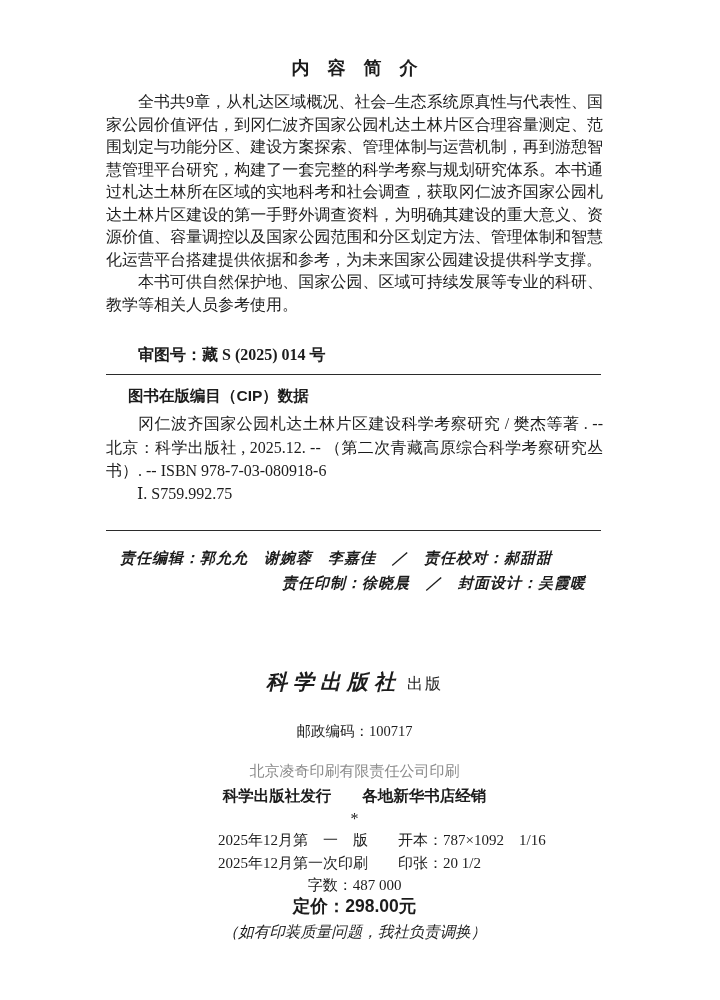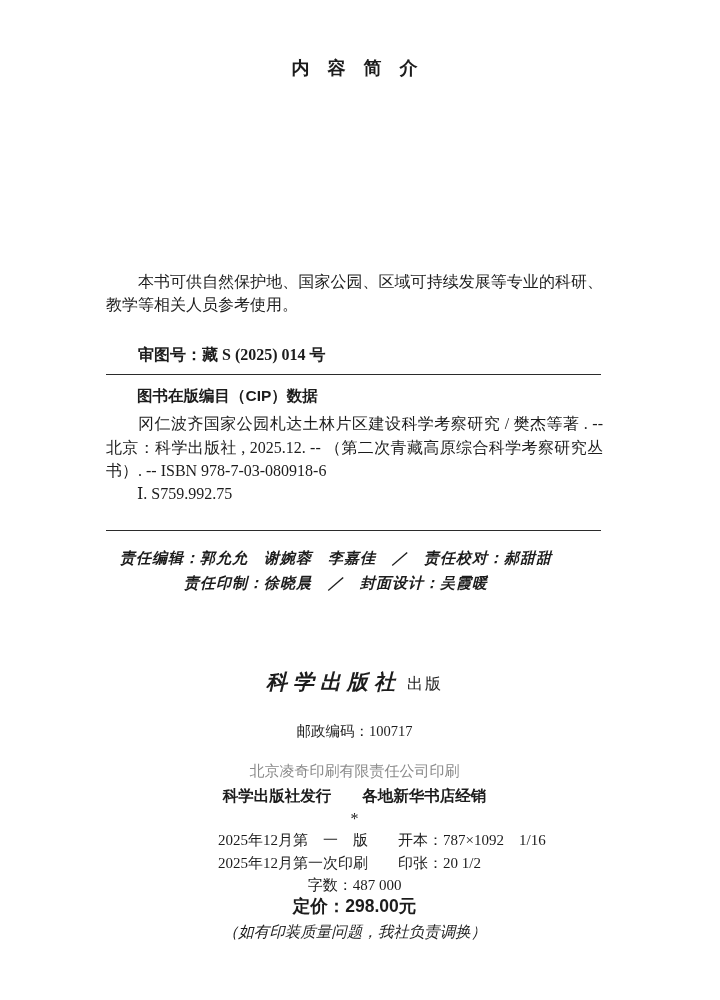--- a/index.html
+++ b/index.html
@@ -27,38 +27,38 @@
     top:345px;left:138px;
     font-size:16px;font-weight:bold;
   }
   .rule{
     left:106px;width:495px;height:0;
     border-top:1.6px solid #2b2b2b;
   }
   .rule1{top:374px;}
   .rule2{top:530px;}
   .cip-heading{
-    top:386px;left:137px;
+    top:386px;left:128px;
     font-family:"Liberation Sans","DejaVu Sans",sans-serif;
     font-size:15.5px;font-weight:bold;
   }
   .cip-entry{
     top:412px;
     font-size:16px;line-height:23.5px;
     text-align:justify;text-indent:2em;
   }
   .cip-class{top:484px;left:137px;font-size:16px;}
   .cip-record{top:506px;left:108px;font-size:16px;}
   .credits{
     left:86px;width:500px;text-align:center;
     font-style:italic;font-weight:bold;
     font-size:15px;letter-spacing:1px;
   }
   .credits1{top:549px;}
-  .credits2{top:574px;}
+  .credits2{top:574px;text-align:right;}
   .center-line{left:106px;width:497px;text-align:center;}
   .pub-logo-line{top:668px;}
   .pub-logo{
     font-size:21px;font-weight:bold;font-style:italic;
     letter-spacing:6px;
   }
   .pub-suffix{font-size:16px;font-style:normal;font-weight:normal;letter-spacing:2px;}
   .pub-address{top:702px;font-size:14.5px;}
   .pub-postcode{top:722px;font-size:14.5px;}
   .pub-url{top:742px;font-size:15px;}
@@ -79,20 +79,21 @@
   }
   .pub-note{top:922px;font-size:15.5px;font-style:italic;}
 </style>
 </head>
 <body>
 
 <div class="page">
 
   <div class="abs block intro-title">内　容　简　介</div>
 
+  <div class="abs block body-para para1">全书共9章，从札达区域概况、社会–生态系统原真性与代表性、国家公园价值评估，到冈仁波齐国家公园札达土林片区合理容量测定、范围划定与功能分区、建设方案探索、管理体制与运营机制，再到游憩智慧管理平台研究，构建了一套完整的科学考察与规划研究体系。本书通过札达土林所在区域的实地科考和社会调查，获取冈仁波齐国家公园札达土林片区建设的第一手野外调查资料，为明确其建设的重大意义、资源价值、容量调控以及国家公园范围和分区划定方法、管理体制和智慧化运营平台搭建提供依据和参考，为未来国家公园建设提供科学支撑。</div>
   <div class="abs block body-para para2">本书可供自然保护地、国家公园、区域可持续发展等专业的科研、教学等相关人员参考使用。</div>
 
   <div class="abs map-approval">审图号：藏 S (2025) 014 号</div>
 
   <div class="abs rule rule1"></div>
 
   <div class="abs cip-heading">图书在版编目（CIP）数据</div>
   <div class="abs block cip-entry">冈仁波齐国家公园札达土林片区建设科学考察研究 / 樊杰等著 . -- 北京：科学出版社 , 2025.12. -- （第二次青藏高原综合科学考察研究丛书）. -- ISBN 978-7-03-080918-6</div>
   <div class="abs cip-class">Ⅰ. S759.992.75</div>
 

